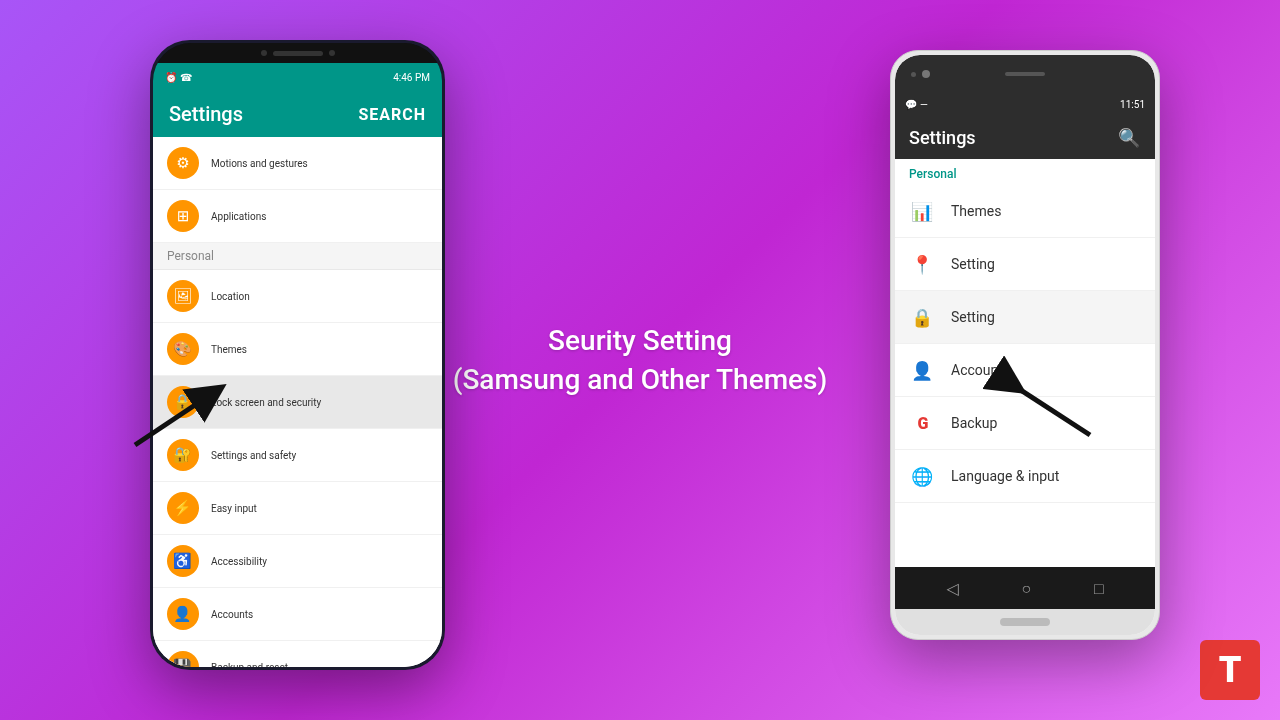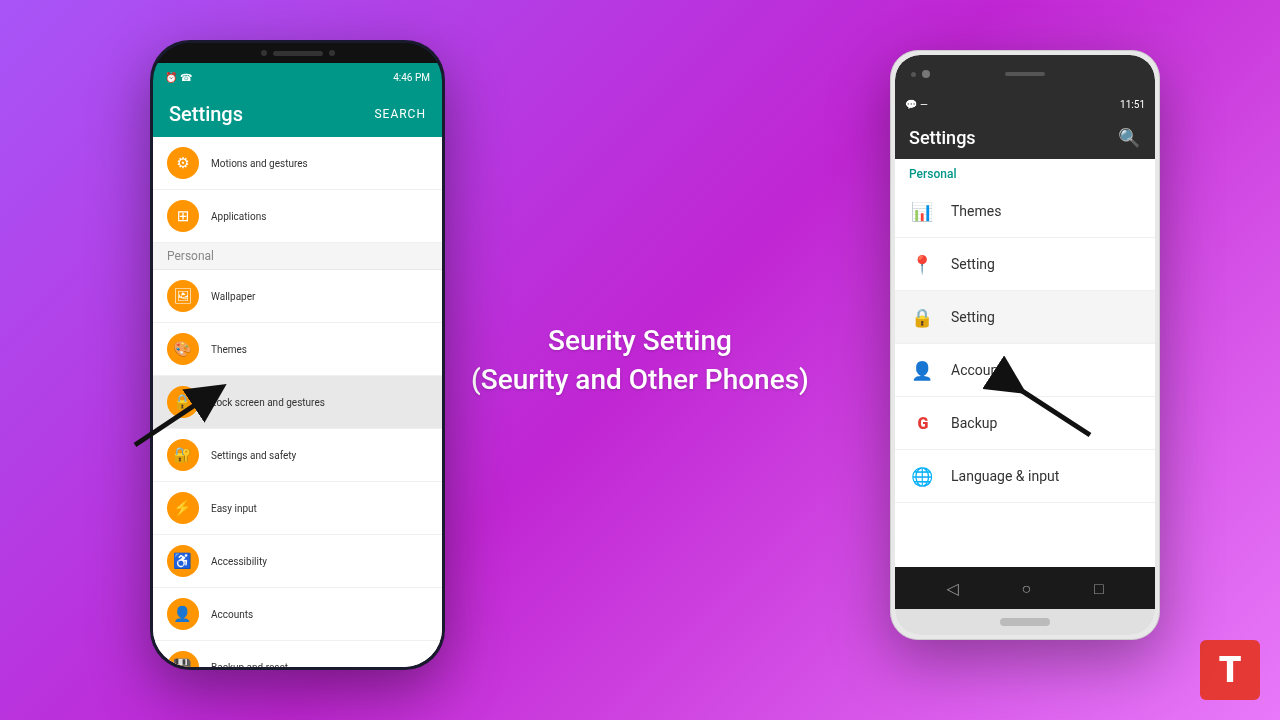--- a/index.html
+++ b/index.html
@@ -93,22 +93,22 @@
       padding: 0 16px;
       color: white;
     }
 
     .samsung-header .title {
       font-size: 20px;
       font-weight: 500;
     }
 
     .samsung-header .search-btn {
-      font-size: 12px;
-      font-weight: 400;
+      font-size: 16px;
+      font-weight: 700;
       letter-spacing: 1px;
     }
 
     
     .settings-list {
       background: white;
       flex: 1;
       overflow: hidden;
     }
 
@@ -342,21 +342,21 @@
 
     svg.arrow-svg {
       position: absolute;
     }
   </style>
 </head>
 <body>
 
 <div class="center-text">
   <div>Seurity Setting</div>
-  <div>(Seurity and Other Phones)</div>
+  <div>(Samsung and Other Themes)</div>
 </div>
 
 <div class="logo-badge">
   <span>T</span>
 </div>
 
 <div class="samsung-phone">
   <div class="phone-body">
     <div class="phone-inner">
 
@@ -385,31 +385,31 @@
 
         <div class="settings-item">
           <div class="item-icon">⊞</div>
           <span class="item-label">Applications</span>
         </div>
 
         <div class="section-header">Personal</div>
 
         <div class="settings-item">
           <div class="item-icon">🖼</div>
-          <span class="item-label">Wallpaper</span>
+          <span class="item-label">Location</span>
         </div>
 
         <div class="settings-item">
           <div class="item-icon">🎨</div>
           <span class="item-label">Themes</span>
         </div>
 
         <div class="settings-item highlighted">
           <div class="item-icon">🔒</div>
-          <span class="item-label">Lock screen and gestures</span>
+          <span class="item-label">Lock screen and security</span>
         </div>
 
         <div class="settings-item">
           <div class="item-icon">🔐</div>
           <span class="item-label">Settings and safety</span>
         </div>
 
         <div class="settings-item">
           <div class="item-icon">⚡</div>
           <span class="item-label">Easy input</span>

